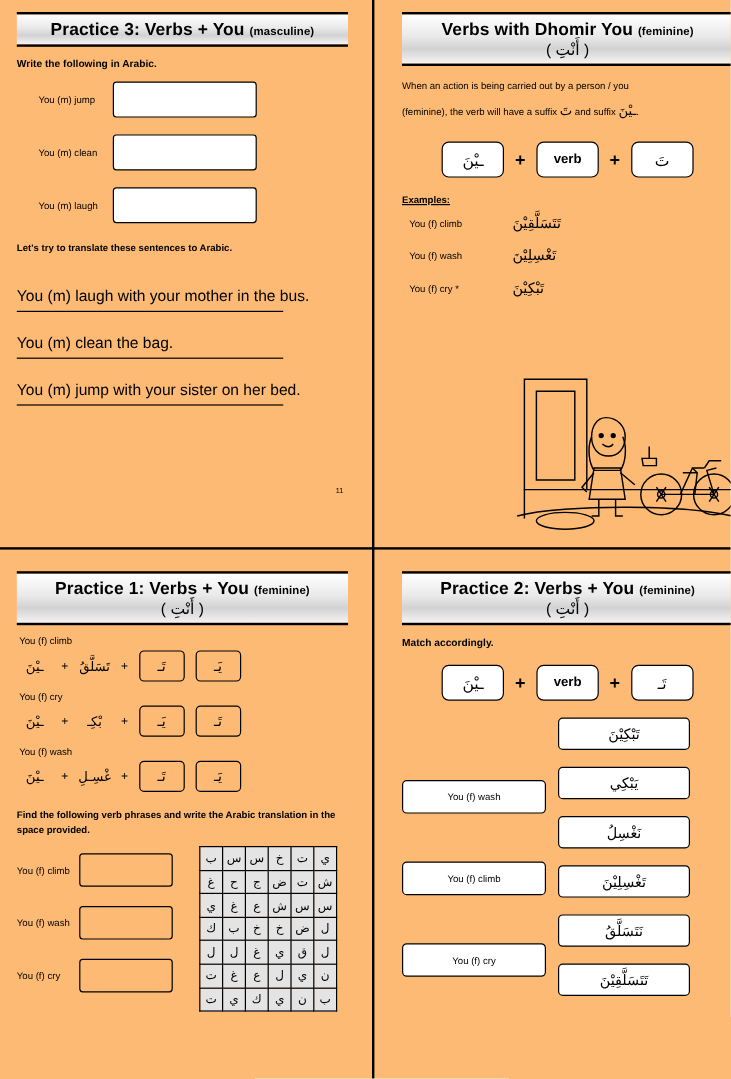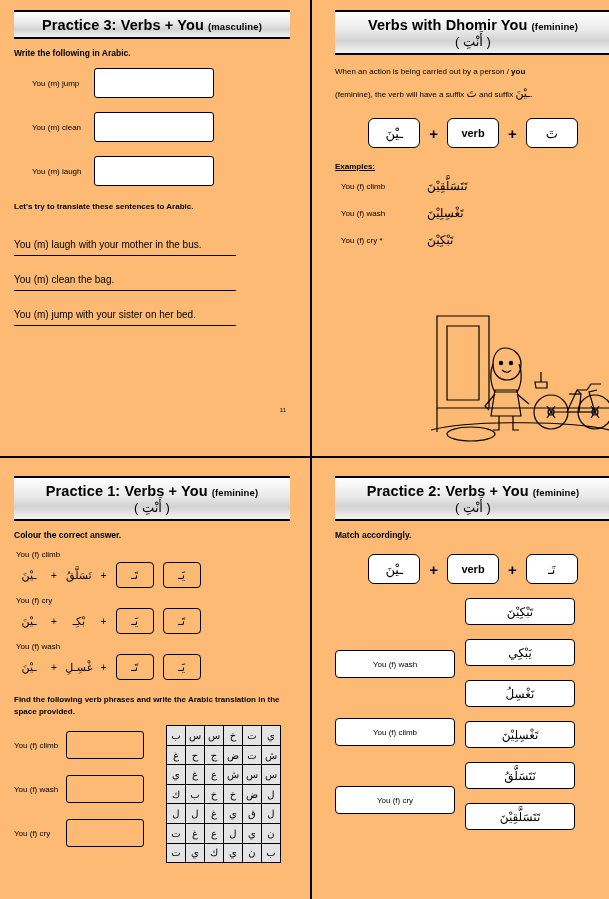--- a/index.html
+++ b/index.html
@@ -70,21 +70,21 @@
   .instr {
     font-size: 8.5px;
     font-weight: bold;
     margin: 2px 0 10px 0;
   }
   .para {
     font-size: 8px;
     line-height: 1.9;
     margin: 0 0 4px 0;
   }
-  .para b { font-weight: bold; }
+  .para b { font-weight: normal; }
   .ar-inline { font-size: 11px; }
 
   
   .wrow {
     display: flex;
     align-items: center;
     margin: 0 0 14px 0;
   }
   .wlabel {
     font-size: 8px;
@@ -97,21 +97,21 @@
     border: 1px solid #000;
     border-radius: 3px;
     background: #fff;
   }
   .sub-instr {
     font-size: 8px;
     font-weight: bold;
     margin: 16px 0 28px 0;
   }
   .sent {
-    font-size: 10px;
+    font-size: 13px;
     margin: 0 0 5px 0;
   }
   .rule {
     border-bottom: 1px solid #000;
     width: 222px;
     height: 1px;
     margin: 0 0 18px 0;
   }
   .pagenum {
     position: absolute;
@@ -382,21 +382,20 @@
   <div class="quad q-bl">
     <div class="inner">
       <div class="banner">
         <div class="banner-title">
           <span>Practice 1: Verbs + You</span>
           <span class="sub">(feminine)</span>
         </div>
         <div class="banner-ar">( أَنْتِ )</div>
       </div>
 
-      <div class="instr">Colour the correct answer.</div>
 
       <div class="c-head">You (f) climb</div>
       <div class="crow">
         <div class="cterm">ـيْنَ</div>
         <div class="csym">+</div>
         <div class="cterm">تَسَلَّقُ</div>
         <div class="csym">+</div>
         <div class="copt">تَـ</div>
         <div class="copt">يَـ</div>
       </div>

